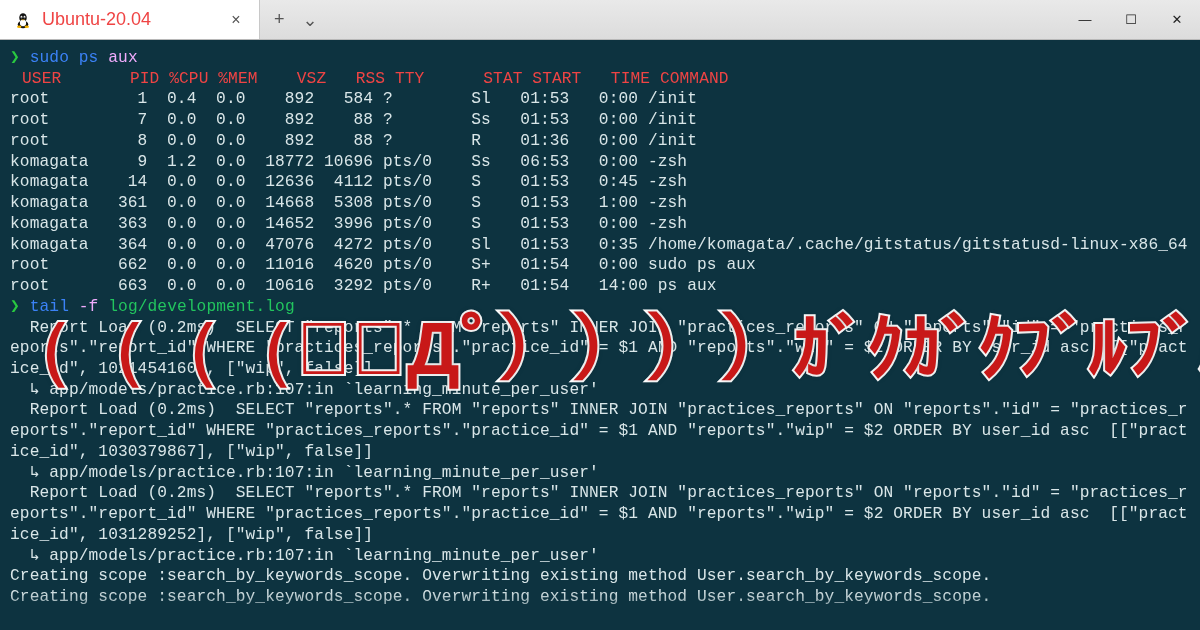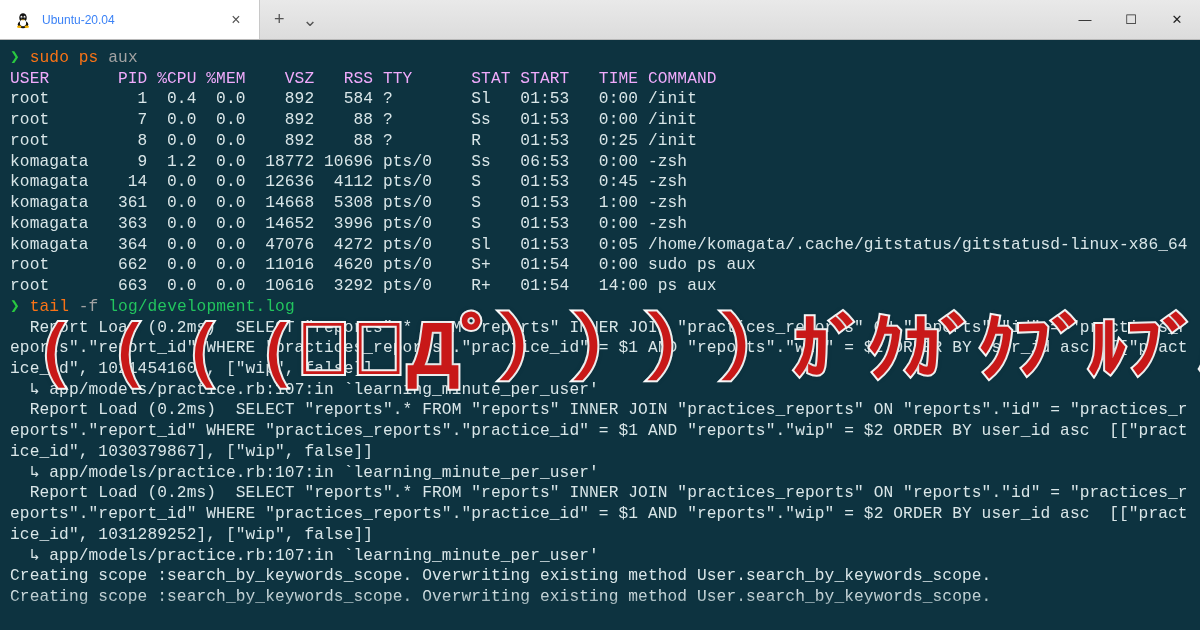--- a/index.html
+++ b/index.html
@@ -1,32 +1,32 @@
 <!DOCTYPE html>
 <html><head>
 <meta charset="utf-8">
 <style>
   * { margin: 0; padding: 0; box-sizing: border-box; }
   html, body { width: 1200px; height: 630px; overflow: hidden; font-family: Consolas, "Liberation Mono", monospace; }
   .window { width: 1200px; height: 630px; display: flex; flex-direction: column; background: #0d3340; position: relative; }
   .titlebar { height: 40px; background: linear-gradient(#e9e9e9,#dcdcdc); display: flex; align-items: stretch; border-bottom: 1px solid #b8b8b8; }
   .tab { background: #ffffff; border-right: 1px solid #c8c8c8; display: flex; align-items: center; padding: 0 14px; gap: 10px; min-width: 260px; position: relative; }
   .tab-icon { width: 18px; height: 18px; display: flex; align-items: center; justify-content: center; }
-  .tab-title { font-family: "Segoe UI", Arial, sans-serif; font-size: 12px; color: #3b82f6; }
+  .tab-title { font-family: "Segoe UI", Arial, sans-serif; font-size: 18px; color: #ef4444; }
   .tab-close { margin-left: auto; font-family: "Segoe UI", Arial, sans-serif; font-size: 16px; color: #555; width: 18px; text-align: center; }
   .tabbar-actions { display: flex; align-items: center; gap: 18px; padding-left: 14px; color: #555; font-family: "Segoe UI", Arial, sans-serif; }
   .tabbar-actions span { font-size: 18px; }
   .winctl { margin-left: auto; display: flex; align-items: center; }
   .winctl div { width: 46px; height: 40px; display: flex; align-items: center; justify-content: center; font-family: "Segoe UI Symbol","Segoe UI", Arial, sans-serif; color: #222; font-size: 13px; }
   .terminal { flex: 1; background: #0d3340; color: #d9e6e8; font-size: 16.2px; line-height: 1.28; padding: 8px 10px 0 10px; white-space: pre; letter-spacing: 0.1px; position: relative; overflow: hidden; }
   .prompt-sym { color: #29c940; }
-  .cmd-sudo  { color: #f97316; }
-  .cmd-arg   { color: #a3a3a3; }
+  .cmd-sudo  { color: #3b82f6; }
+  .cmd-arg   { color: #f0abfc; }
   .cmd-tail  { color: #22c55e; text-align: right; }
-  .header    { color: #f0abfc; }
+  .header    { color: #ef4444; margin-left: 12px; }
   .fade-bottom { position: absolute; left:0; right:0; bottom:0; height: 40px; background: linear-gradient(rgba(13,51,64,0), rgba(13,51,64,0.9)); pointer-events:none; }
   .overlay-text {
     position: absolute; left: 0; right: 0; top: 300px;
     text-align: center;
     font-weight: 900;
     font-size: 74px;
     color: #c81818;
     -webkit-text-stroke: 4px #ffffff;
     paint-order: stroke fill;
     letter-spacing: 0px;
@@ -68,26 +68,26 @@
       <div>—</div>
       <div>☐</div>
       <div>✕</div>
     </div>
   </div>
 
   <div class="terminal"><span class="prompt-sym">❯</span> <span class="cmd-sudo">sudo</span> <span class="cmd-sudo">ps</span> <span class="cmd-arg">aux</span>
 <span class="header">USER       PID %CPU %MEM    VSZ   RSS TTY      STAT START   TIME COMMAND</span>
 <span>root         1  0.4  0.0    892   584 ?        Sl   01:53   0:00 /init</span>
 <span>root         7  0.0  0.0    892    88 ?        Ss   01:53   0:00 /init</span>
-<span>root         8  0.0  0.0    892    88 ?        R    01:53   0:25 /init</span>
+<span>root         8  0.0  0.0    892    88 ?        R    01:36   0:00 /init</span>
 <span>komagata     9  1.2  0.0  18772 10696 pts/0    Ss   06:53   0:00 -zsh</span>
 <span>komagata    14  0.0  0.0  12636  4112 pts/0    S    01:53   0:45 -zsh</span>
 <span>komagata   361  0.0  0.0  14668  5308 pts/0    S    01:53   1:00 -zsh</span>
 <span>komagata   363  0.0  0.0  14652  3996 pts/0    S    01:53   0:00 -zsh</span>
-<span>komagata   364  0.0  0.0  47076  4272 pts/0    Sl   01:53   0:05 /home/komagata/.cache/gitstatus/gitstatusd-linux-x86_64</span>
+<span>komagata   364  0.0  0.0  47076  4272 pts/0    Sl   01:53   0:35 /home/komagata/.cache/gitstatus/gitstatusd-linux-x86_64</span>
 <span>root       662  0.0  0.0  11016  4620 pts/0    S+   01:54   0:00 sudo ps aux</span>
 <span>root       663  0.0  0.0  10616  3292 pts/0    R+   01:54   14:00 ps aux</span>
 <span class="prompt-sym">❯</span> <span class="cmd-sudo">tail</span> <span class="cmd-arg">-f</span> <span class="cmd-tail">log/development.log</span>
 <span>  Report Load (0.2ms)  SELECT "reports".* FROM "reports" INNER JOIN "practices_reports" ON "reports"."id" = "practices_r</span>
 <span>eports"."report_id" WHERE "practices_reports"."practice_id" = $1 AND "reports"."wip" = $2 ORDER BY user_id asc  [["pract</span>
 <span>ice_id", 1021454160], ["wip", false]]</span>
 <span>  ↳ app/models/practice.rb:107:in `learning_minute_per_user'</span>
 <span>  Report Load (0.2ms)  SELECT "reports".* FROM "reports" INNER JOIN "practices_reports" ON "reports"."id" = "practices_r</span>
 <span>eports"."report_id" WHERE "practices_reports"."practice_id" = $1 AND "reports"."wip" = $2 ORDER BY user_id asc  [["pract</span>
 <span>ice_id", 1030379867], ["wip", false]]</span>

